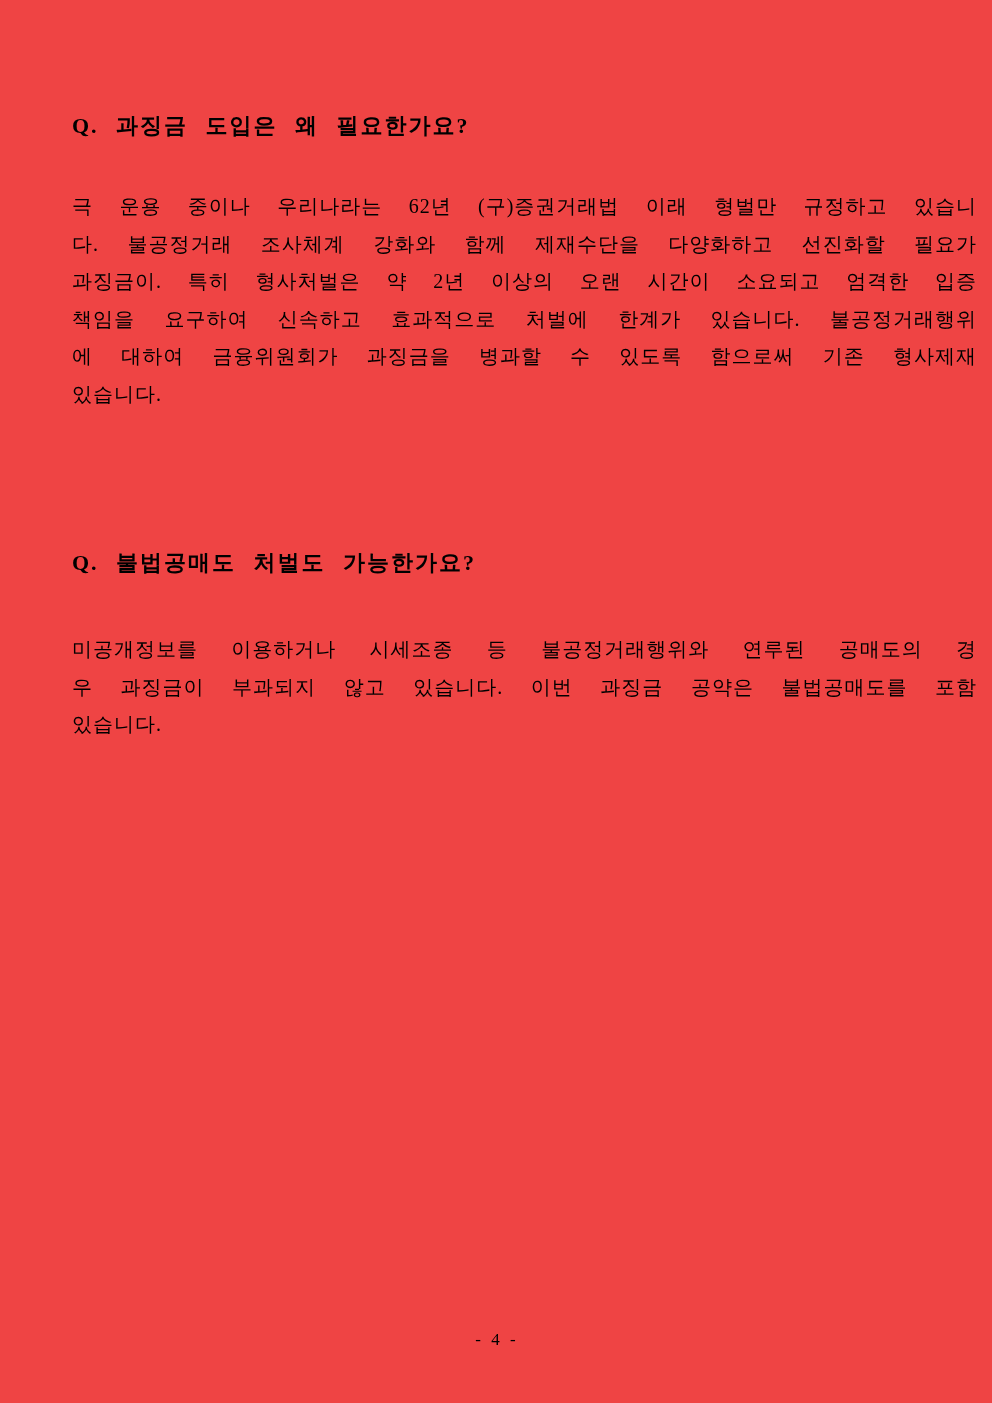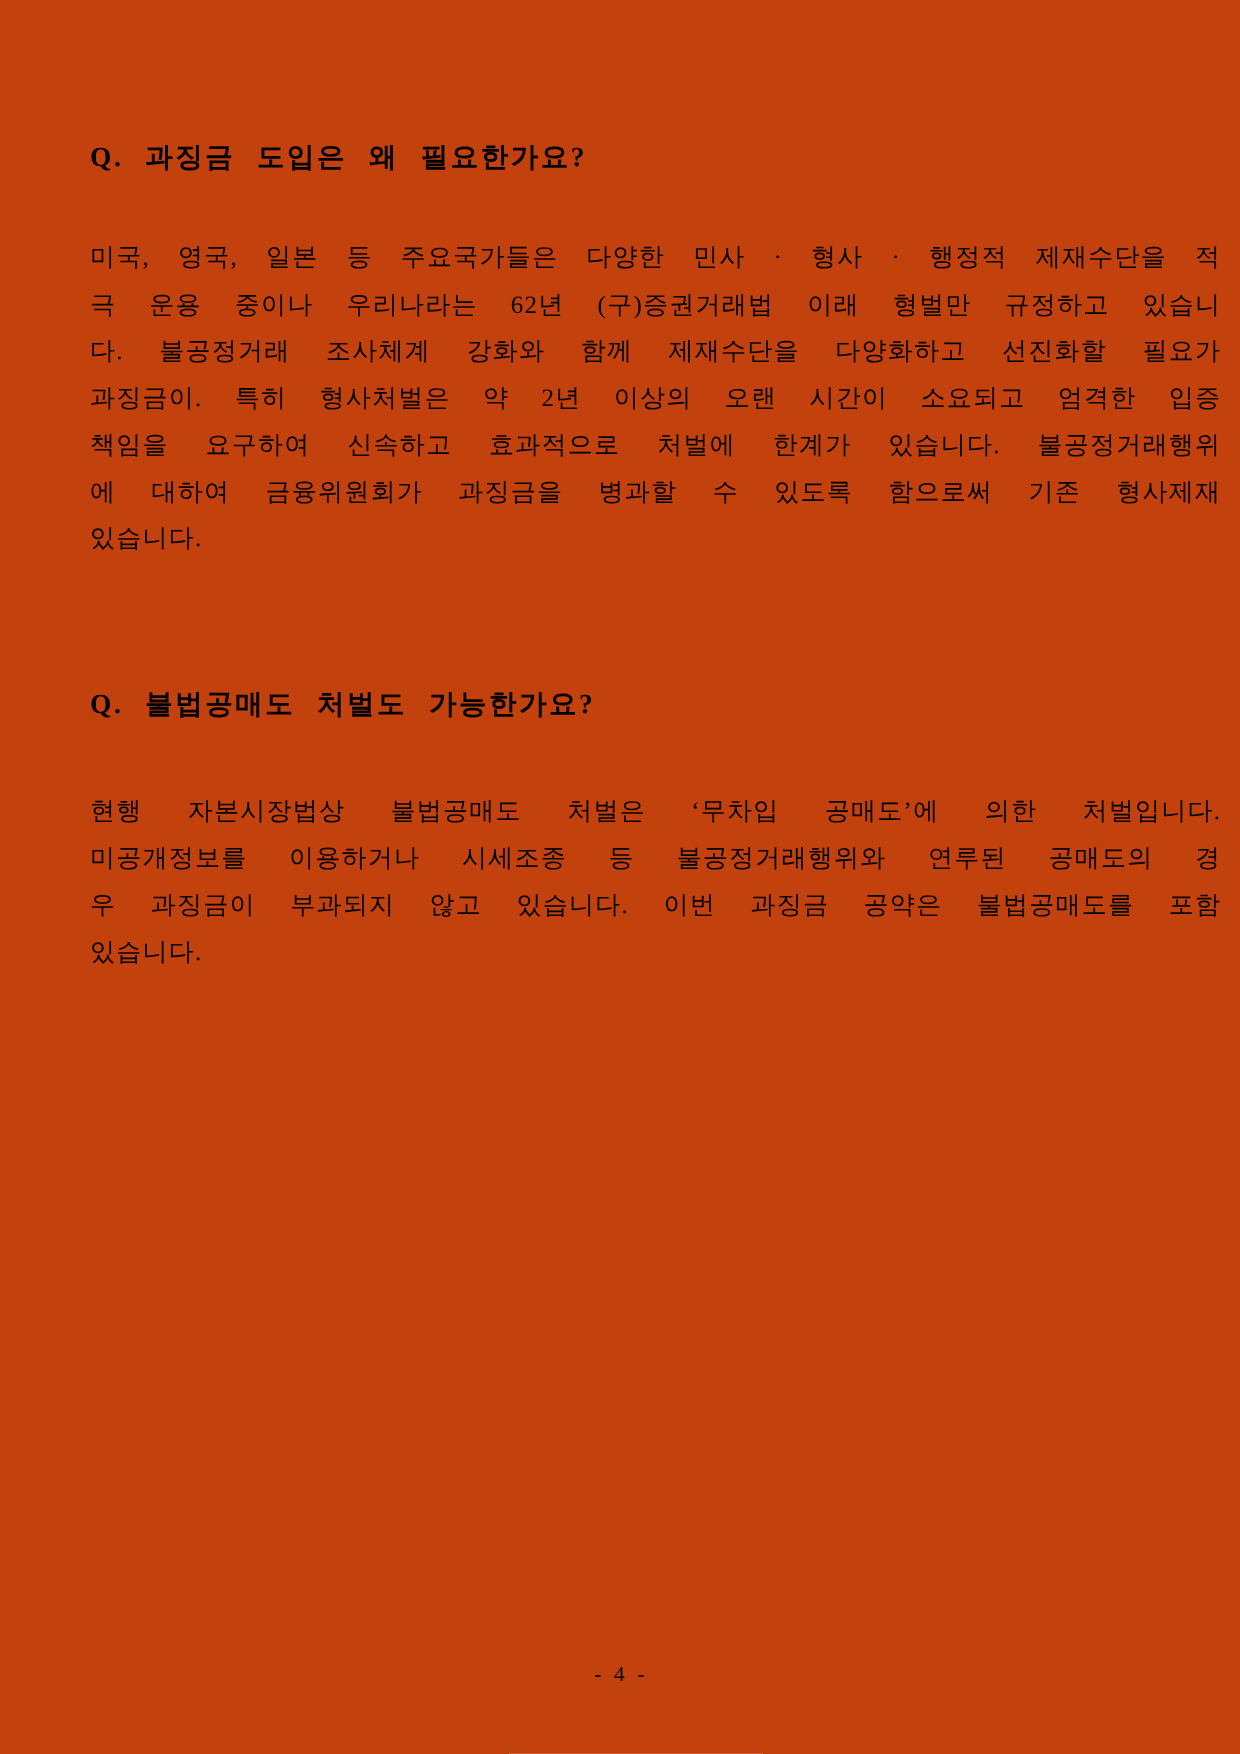--- a/index.html
+++ b/index.html
@@ -7,21 +7,21 @@
     width: 992px;
     height: 1403px;
     background: #ffffff;
     color: #000000;
     font-family: "Liberation Serif", "DejaVu Serif", serif;
   }
   .page {
     position: relative;
     width: 992px;
     height: 1403px;
-    background: #c2410c;
+    background: #ef4444;
     overflow: hidden;
   }
   .question {
     position: absolute;
     left: 72px;
     width: 905px;
     margin: 0;
     font-size: 22px;
     font-weight: bold;
     line-height: 30px;
@@ -61,34 +61,32 @@
   }
 </style>
 </head>
 <body>
 
 <div class="page">
 
   <section>
     <h2 class="question q1">Q. 과징금 도입은 왜 필요한가요?</h2>
     <div class="answer a1">
-        <div class="line">미국, 영국, 일본 등 주요국가들은 다양한 민사 · 형사 · 행정적 제재수단을 적</div>
         <div class="line">극 운용 중이나 우리나라는 62년 (구)증권거래법 이래 형벌만 규정하고 있습니</div>
         <div class="line">다. 불공정거래 조사체계 강화와 함께 제재수단을 다양화하고 선진화할 필요가</div>
         <div class="line">과징금이. 특히 형사처벌은 약 2년 이상의 오랜 시간이 소요되고 엄격한 입증</div>
         <div class="line">책임을 요구하여 신속하고 효과적으로 처벌에 한계가 있습니다. 불공정거래행위</div>
         <div class="line">에 대하여 금융위원회가 과징금을 병과할 수 있도록 함으로써 기존 형사제재</div>
         <div class="line last">있습니다.</div>
       </div>
   </section>
 
   <section>
     <h2 class="question q2">Q. 불법공매도 처벌도 가능한가요?</h2>
     <div class="answer a2">
-        <div class="line">현행 자본시장법상 불법공매도 처벌은 ‘무차입 공매도’에 의한 처벌입니다.</div>
         <div class="line">미공개정보를 이용하거나 시세조종 등 불공정거래행위와 연루된 공매도의 경</div>
         <div class="line">우 과징금이 부과되지 않고 있습니다. 이번 과징금 공약은 불법공매도를 포함</div>
         <div class="line last">있습니다.</div>
       </div>
   </section>
 
   <div class="page-footer">
     <span>- 4 -</span>
   </div>
 

